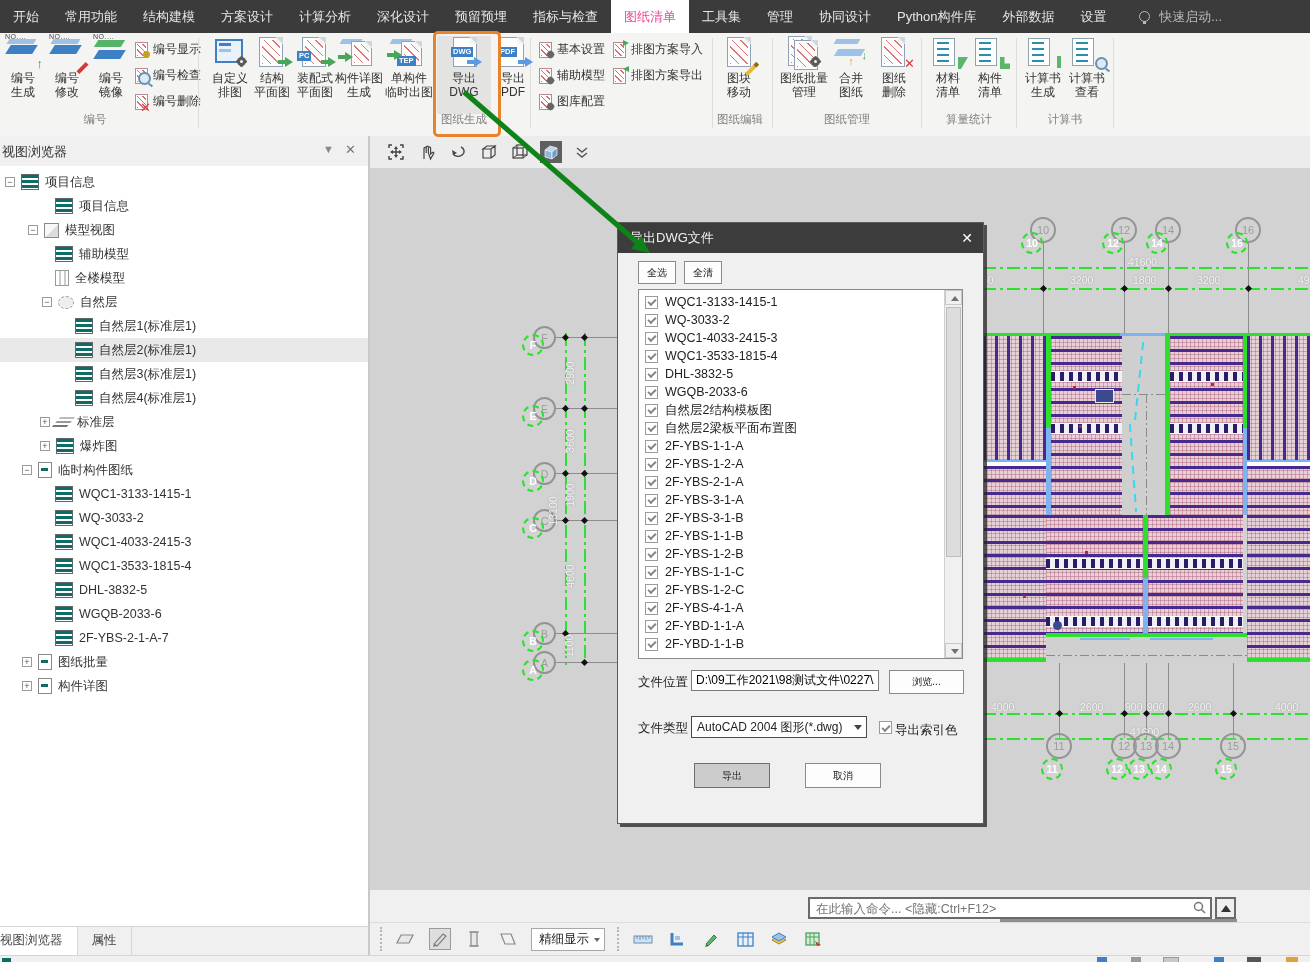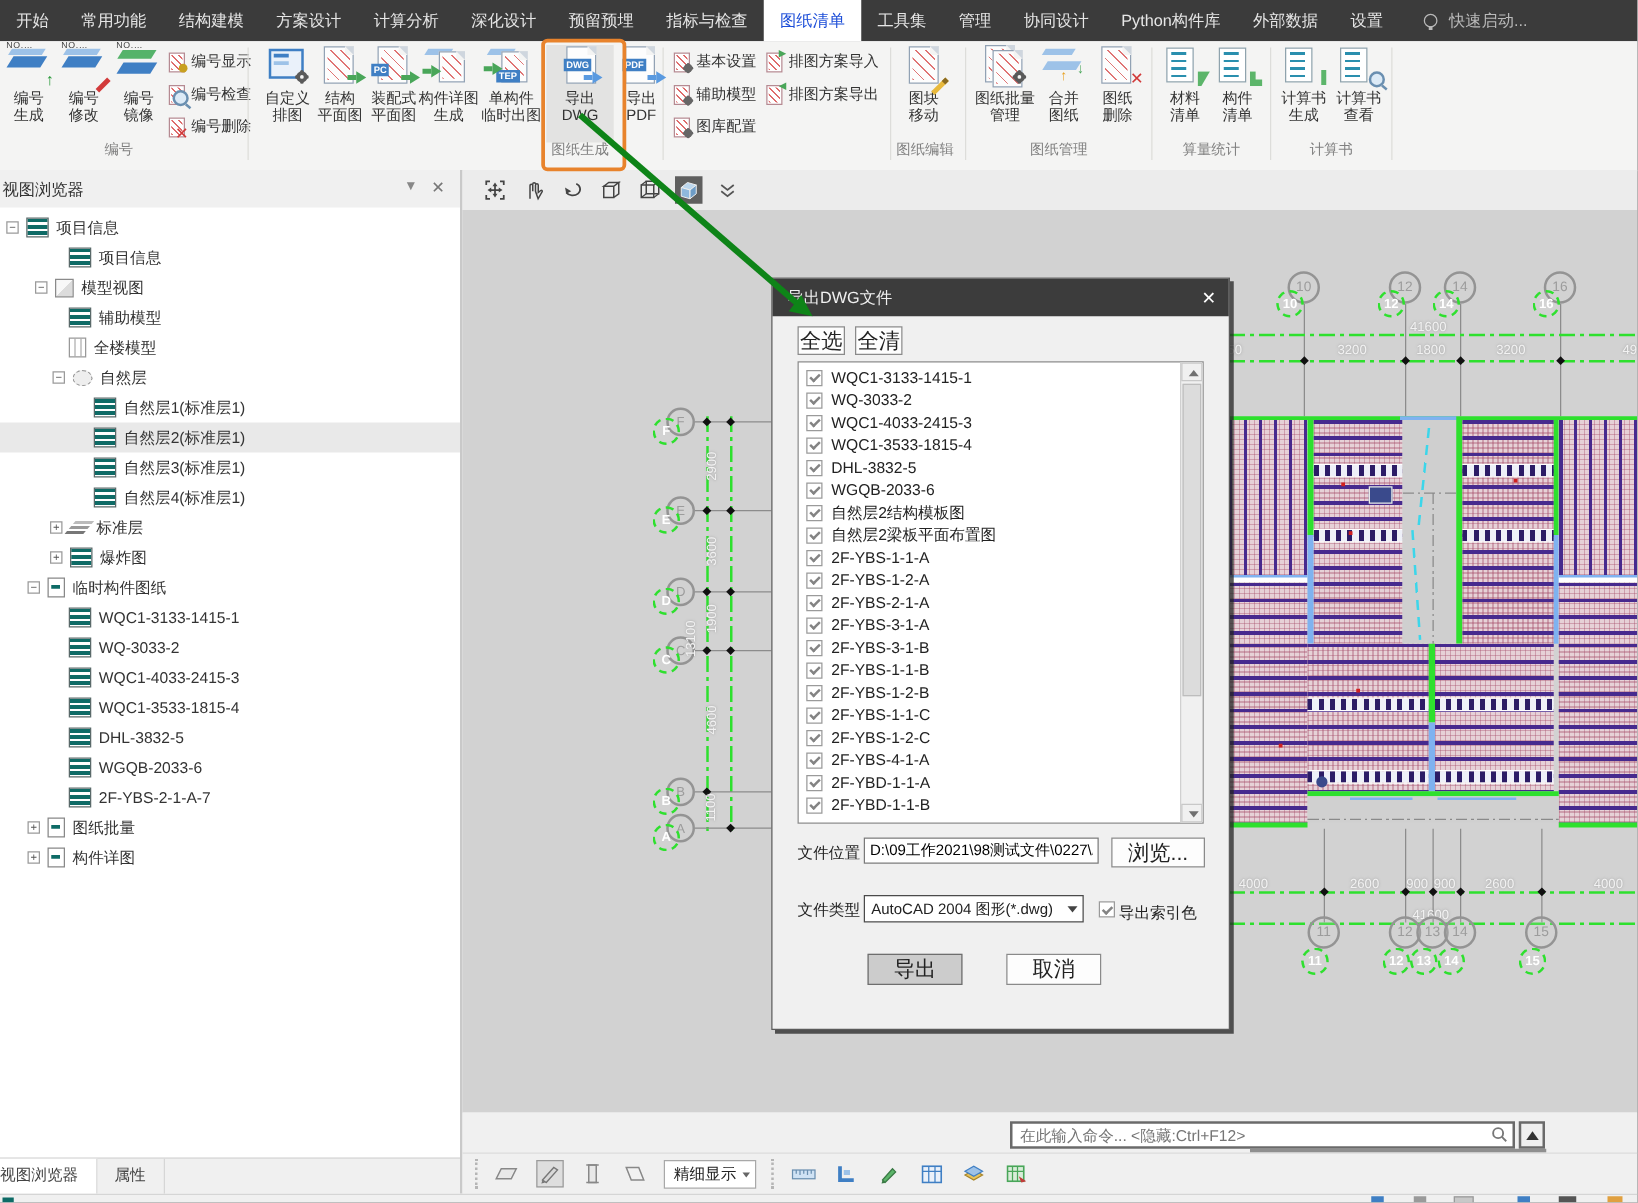--- a/index.html
+++ b/index.html
@@ -3,21 +3,21 @@
 <meta charset="utf-8">
 <style>
   html,body{margin:0;padding:0;background:#888;}
   #app{position:relative;width:1310px;height:962px;background:#f0f0f0;overflow:hidden;
        font-family:"Liberation Sans","DejaVu Sans",sans-serif;color:#222;}
   .abs{position:absolute;}
 
   
   #menubar{position:absolute;left:0;top:0;width:1310px;height:33px;background:#3b3b3b;display:flex;align-items:stretch;}
   .mtab{padding:0 13px;line-height:33px;font-size:13px;color:#e6e6e6;white-space:nowrap;cursor:default;}
-  .mtab.active{background:#ffffff;color:#1d4ed8;}
+  .mtab.active{background:#ffffff;color:#ec4899;}
   .quick{margin-left:auto;display:flex;align-items:center;gap:9px;padding-right:88px;color:#b9b9b9;font-size:13px;}
   .bulb{width:9px;height:9px;border:1.5px solid #b9b9b9;border-radius:50%;position:relative;}
   .bulb::after{content:"";position:absolute;left:2.5px;top:9px;width:3px;height:3px;background:#b9b9b9;}
 
   
   #ribbon{position:absolute;left:0;top:33px;width:1310px;height:103px;background:#f4f4f3;border-bottom:1px solid #dedede;}
   .rdiv{position:absolute;top:5px;height:90px;width:1px;background:#ddddda;}
   .rbig{position:absolute;top:3px;text-align:center;font-size:12px;color:#333;}
   .rbig .lbl{white-space:pre-line;line-height:13.5px;margin-top:4px;}
   .glabel{position:absolute;top:79px;font-size:11.5px;color:#808080;text-align:center;}
@@ -115,21 +115,21 @@
   .ladder{position:absolute;height:9px;border-top:1px solid #fff;border-bottom:1px solid #fff;background:repeating-linear-gradient(90deg,#2c1c66 0 4px,#eef0f8 4px 9px);}
   .gbar{position:absolute;background:#2ee02e;}
   .bbar{position:absolute;background:#7fb2f0;}
   .cyandash{position:absolute;width:2px;background:repeating-linear-gradient(180deg,#3cd6ea 0 8px,transparent 8px 14px);}
   .reddot{position:absolute;width:3px;height:3px;background:#d02020;}
 
   
   #dlg{position:absolute;left:617px;top:222px;width:365px;height:600px;background:#f0f0f0;border:1px solid #5a5a5a;box-shadow:3px 3px 0 rgba(35,35,35,.75);z-index:50;}
   #dlgtitle{position:absolute;left:0;top:0;width:100%;height:30px;background:#3c3c3c;color:#f0f0f0;font-size:13px;line-height:30px;padding-left:12px;box-sizing:border-box;}
   #dlgx{position:absolute;right:10px;top:0;color:#fff;font-size:14px;line-height:30px;cursor:default;}
-  .dbtn{position:absolute;background:#fdfdfd;border:1px solid #8a8a8a;font-size:17px;color:#222;display:flex;align-items:center;justify-content:center;}
+  .dbtn{position:absolute;background:#fdfdfd;border:1px solid #8a8a8a;font-size:10px;color:#222;display:flex;align-items:center;justify-content:center;}
   #dlist{position:absolute;left:20px;top:66px;width:325px;height:370px;background:#fff;border:1px solid #8a8a8a;overflow:hidden;box-sizing:border-box;}
   .ditem{display:flex;align-items:center;height:18px;padding-left:6px;font-size:12.5px;color:#222;}
   .cb{width:13px;height:13px;flex:0 0 13px;border:1px solid #9a9a9a;background:#fff;position:relative;margin-right:7px;box-sizing:border-box;}
   .cb.checked::after{content:"";position:absolute;left:1.5px;top:2.5px;width:6px;height:3px;border-left:2px solid #848484;border-bottom:2px solid #848484;transform:rotate(-45deg);}
   #dscroll{position:absolute;right:0;top:0;width:17px;height:100%;background:#f0f0f0;border-left:1px solid #d0d0d0;}
   .sarr{position:absolute;left:0;width:17px;height:15px;background:#f0f0f0;border:1px solid #c8c8c8;box-sizing:border-box;}
   .sarr::after{content:"";position:absolute;left:4.5px;border-left:4px solid transparent;border-right:4px solid transparent;}
   .sarr.up::after{top:5px;border-bottom:5px solid #707070;}
   .sarr.dn::after{top:5px;border-top:5px solid #707070;}
   #sthumb{position:absolute;left:1px;top:17px;width:15px;height:250px;background:#dcdcdc;border:1px solid #bdbdbd;box-sizing:border-box;}

